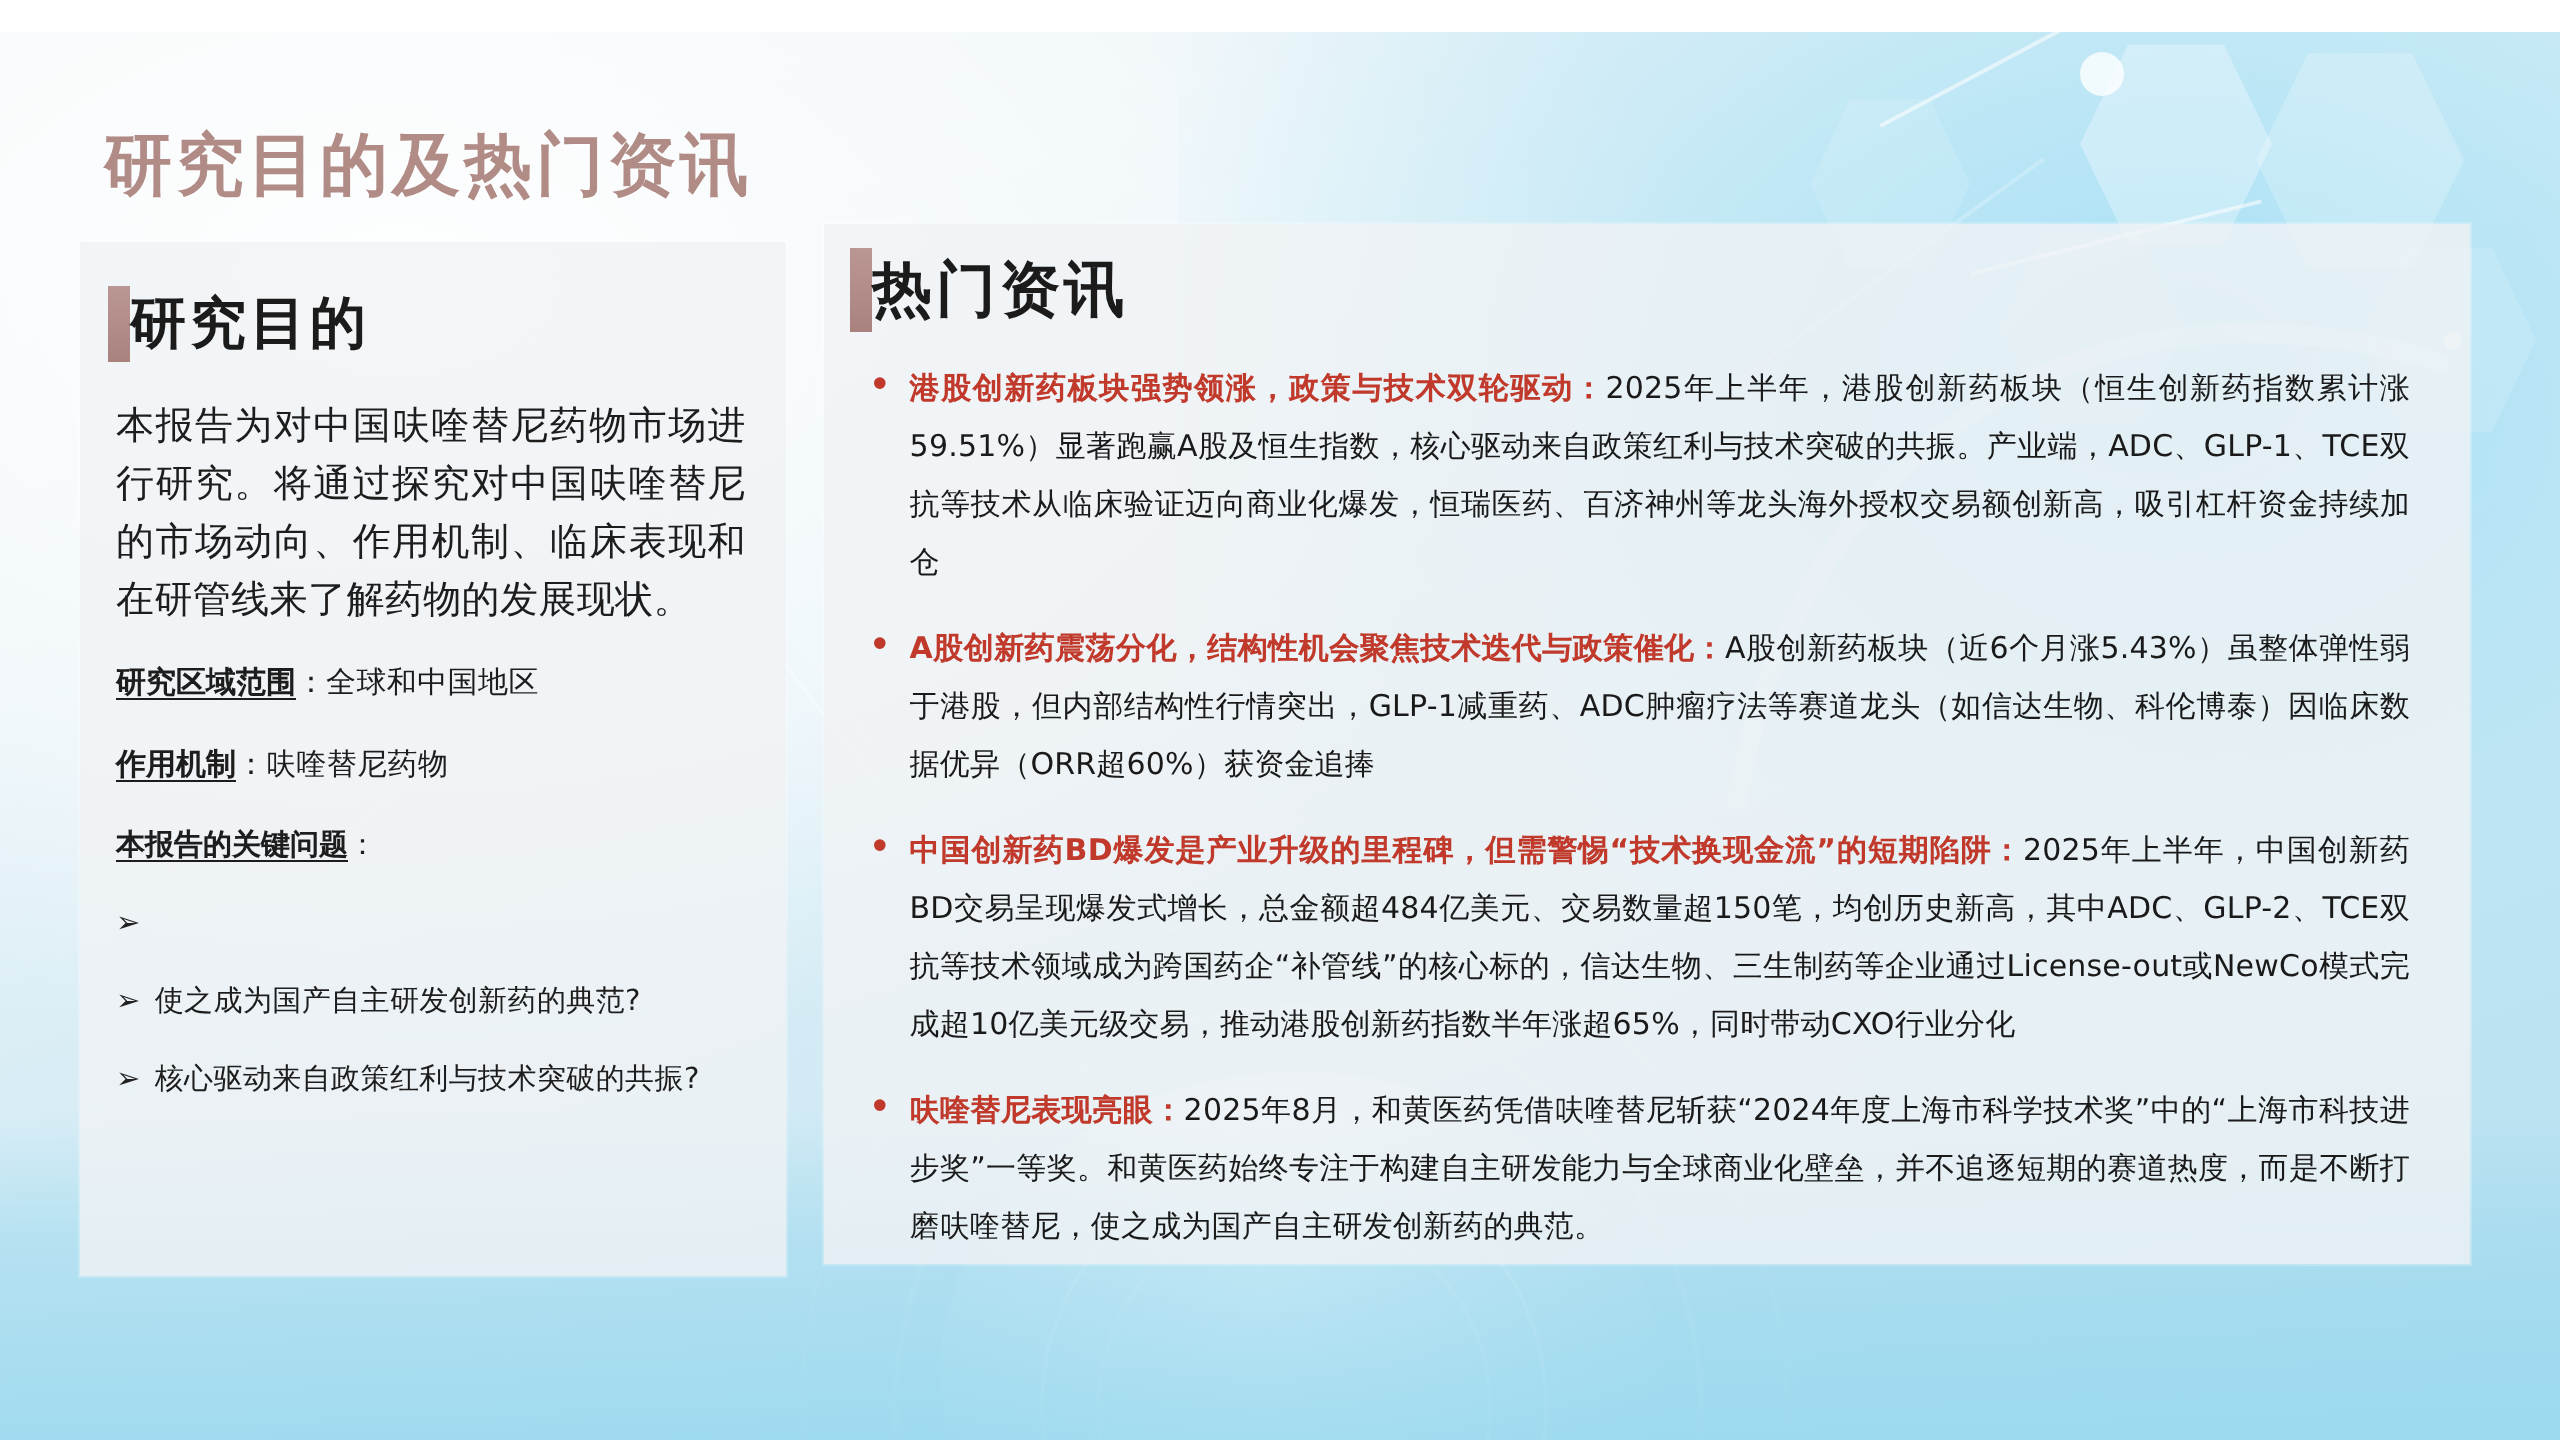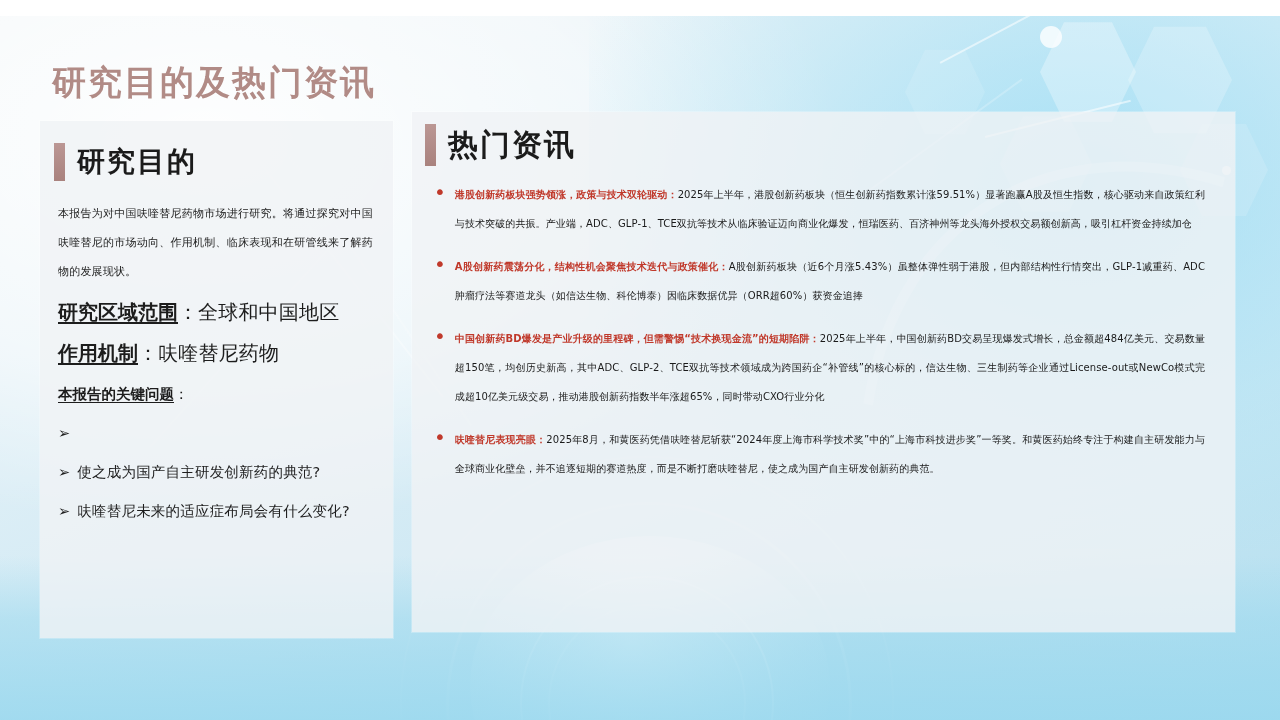--- a/index.html
+++ b/index.html
@@ -101,21 +101,21 @@
     position: absolute;
     background: rgba(240,243,245,0.80);
     box-shadow: 0 0 0 1px rgba(255,255,255,0.25);
   }
   .panel-left  { left: 40px;  top: 105px; width: 353px; height: 517px; }
   .panel-right { left: 412px; top: 96px; width: 823px; height: 520px; }
 
   .panel-head {
     display: flex;
     align-items: center;
-    gap: 12px;
+    gap: 0;
   }
   .panel-left .panel-head  { margin: 22px 0 0 14px; }
   .panel-right .panel-head { margin: 12px 0 0 13px; }
 
   .accent-bar {
     width: 11px;
     height: 38px;
     background: linear-gradient(to bottom, #bb9794, #a9827e);
   }
   .panel-right .accent-bar { height: 42px; }
@@ -127,27 +127,27 @@
     letter-spacing: 2px;
   }
   .panel-right .panel-title { font-size: 30px; }
 
   
   .left-body {
     margin: 18px 20px 0 18px;
     color: #1d1d1d;
   }
   .para {
-    font-size: 11px;
+    font-size: 19px;
     line-height: 29px;
     text-align: justify;
     letter-spacing: 0.2px;
   }
   .kv {
-    font-size: 20px;
+    font-size: 15px;
     line-height: 29px;
     margin-top: 12px;
   }
   .kv .k {
     font-weight: 700;
     text-decoration: underline;
     text-underline-offset: 3px;
   }
   .kv .v { letter-spacing: 0.2px; }
   .q-head {
@@ -178,21 +178,21 @@
     margin-bottom: 14px;
   }
   .news-bullet {
     flex: none;
     color: #c0392b;
     font-size: 20px;
     line-height: 27px;
     margin-top: -1px;
   }
   .news-text {
-    font-size: 10px;
+    font-size: 15px;
     line-height: 29px;
     color: #1a1a1a;
     text-align: justify;
     letter-spacing: 0.1px;
   }
   .news-lead {
     font-weight: 700;
     color: #c0392b;
   }
 </style>
@@ -261,21 +261,21 @@
 
       <div class="q-item">
         <span class="q-arrow">➢</span>
       </div>
       <div class="q-item">
         <span class="q-arrow">➢</span>
         <span>使之成为国产自主研发创新药的典范?</span>
       </div>
       <div class="q-item">
         <span class="q-arrow">➢</span>
-        <span>呋喹替尼未来的适应症布局会有什么变化?</span>
+        <span>核心驱动来自政策红利与技术突破的共振?</span>
       </div>
 
     </div>
   </div>
 
   <div class="panel panel-right">
 
     <div class="panel-head">
       <div class="accent-bar"></div>
       <div class="panel-title">热门资讯</div>

